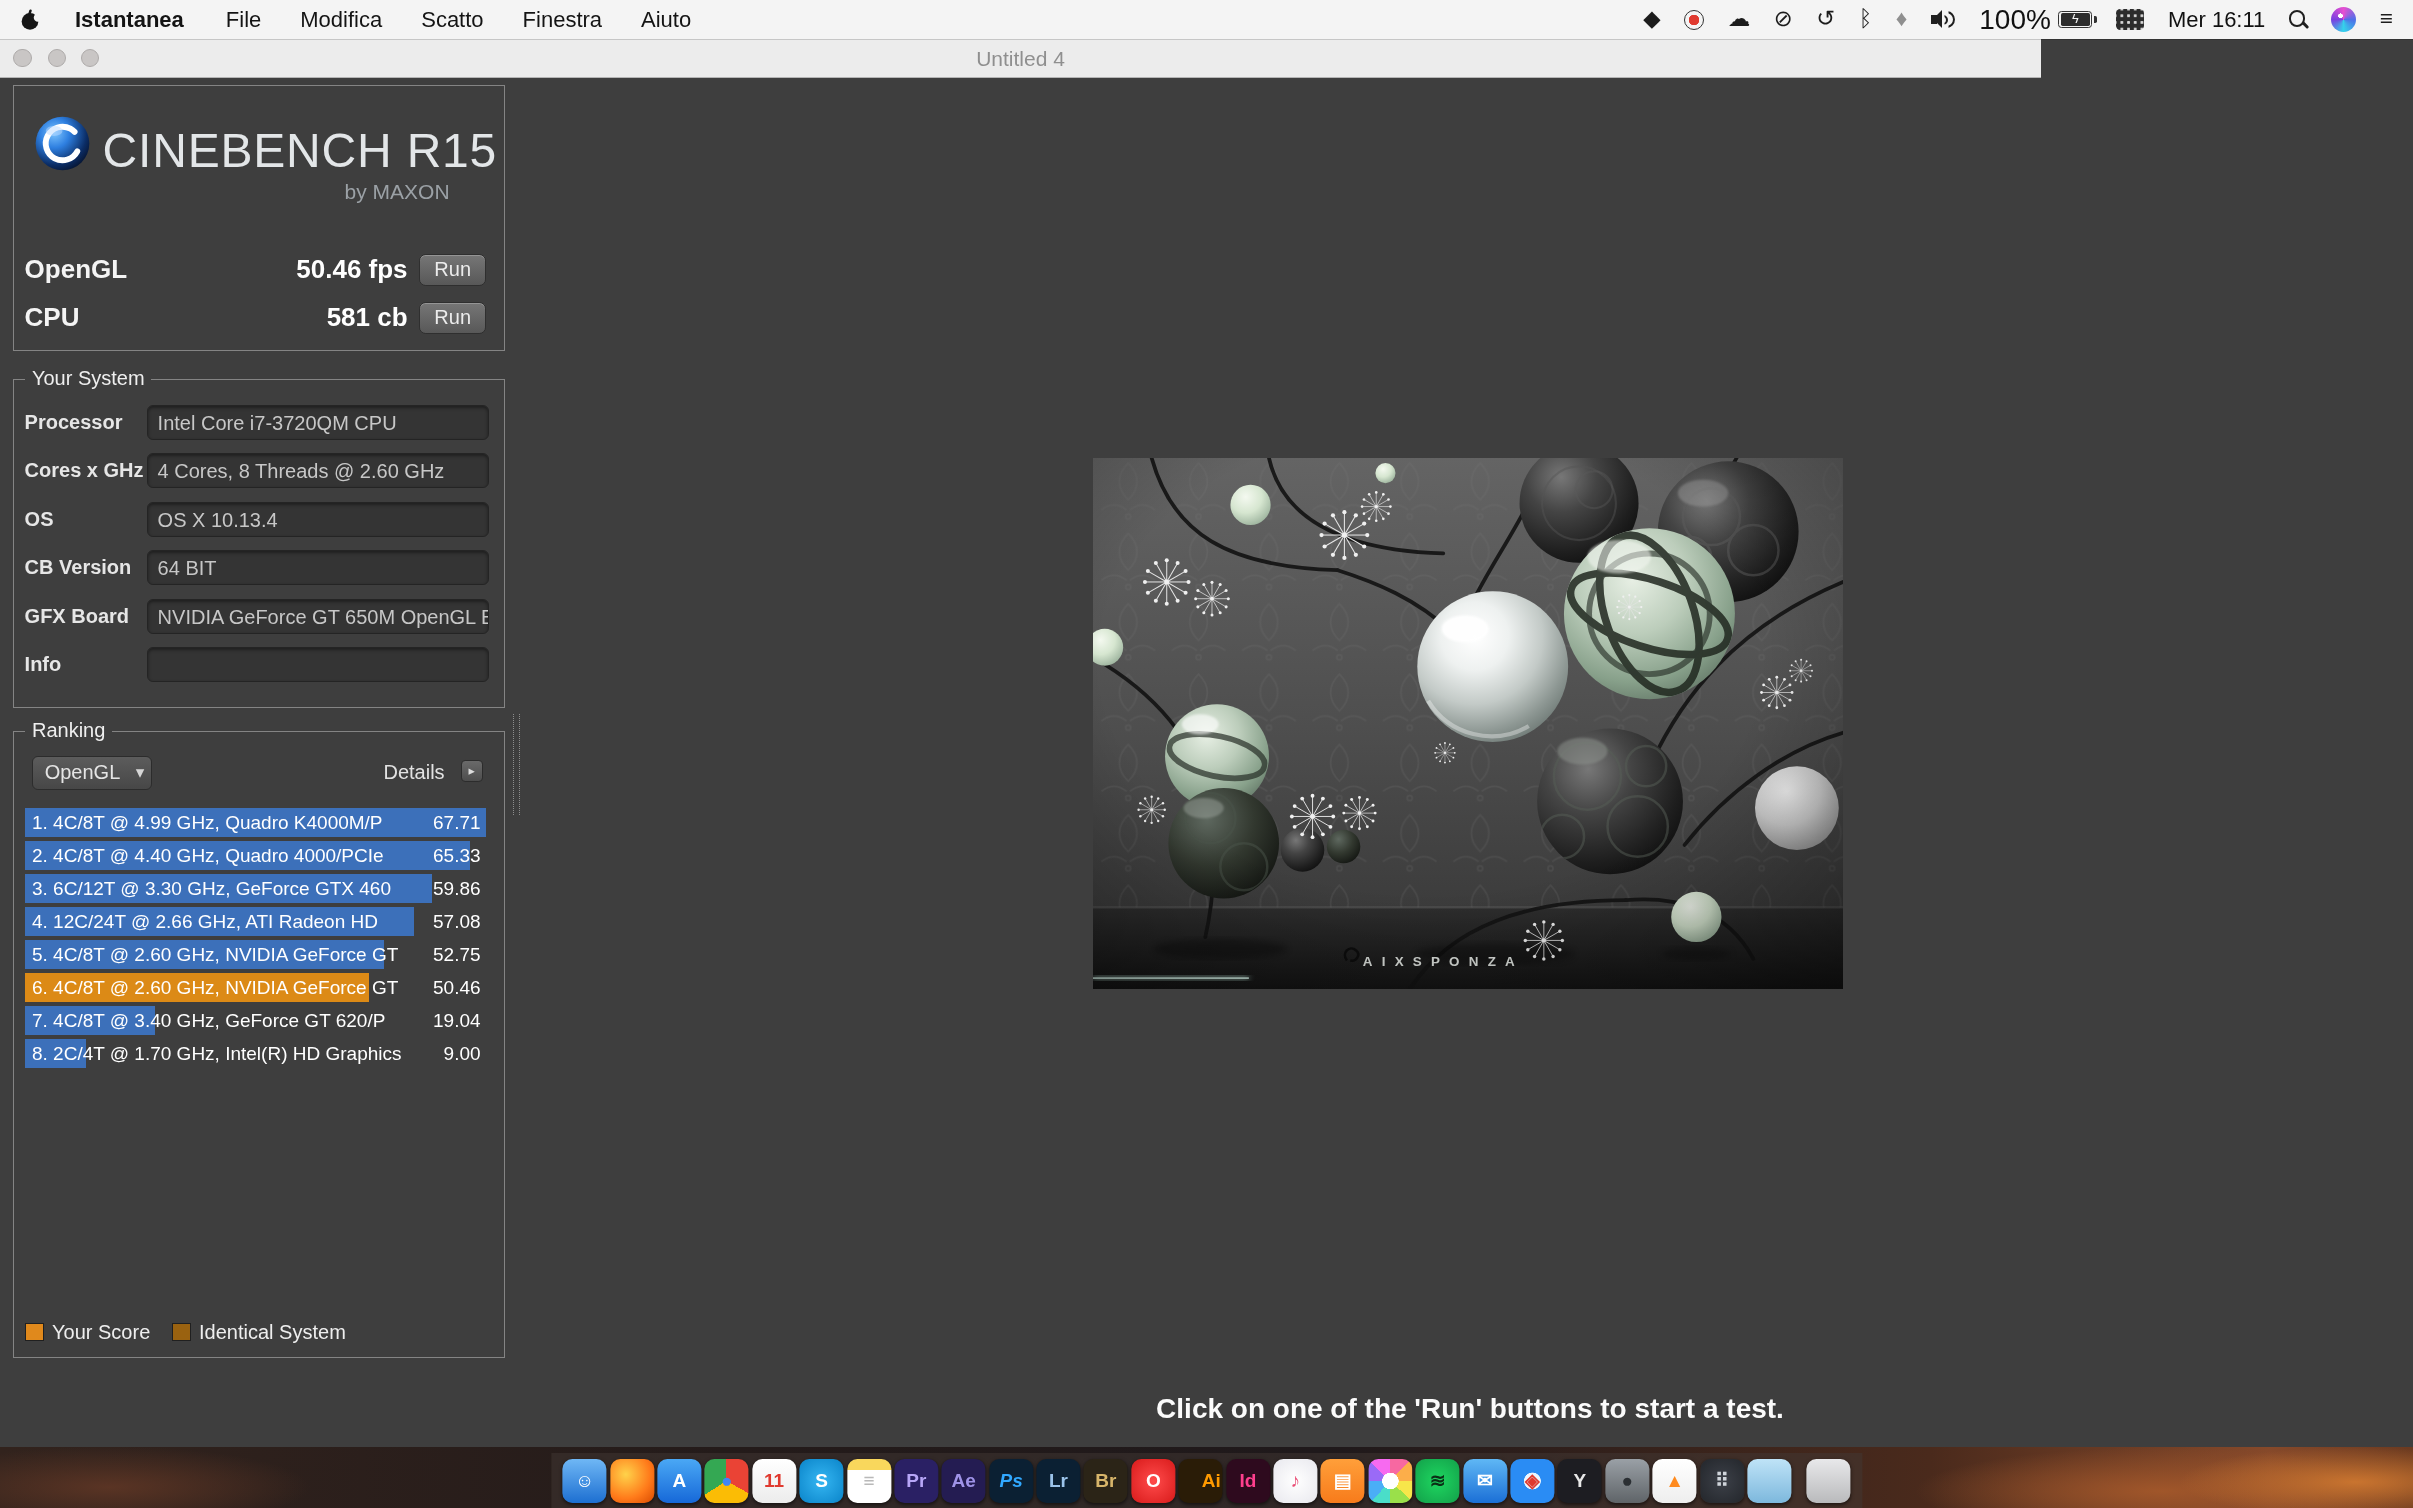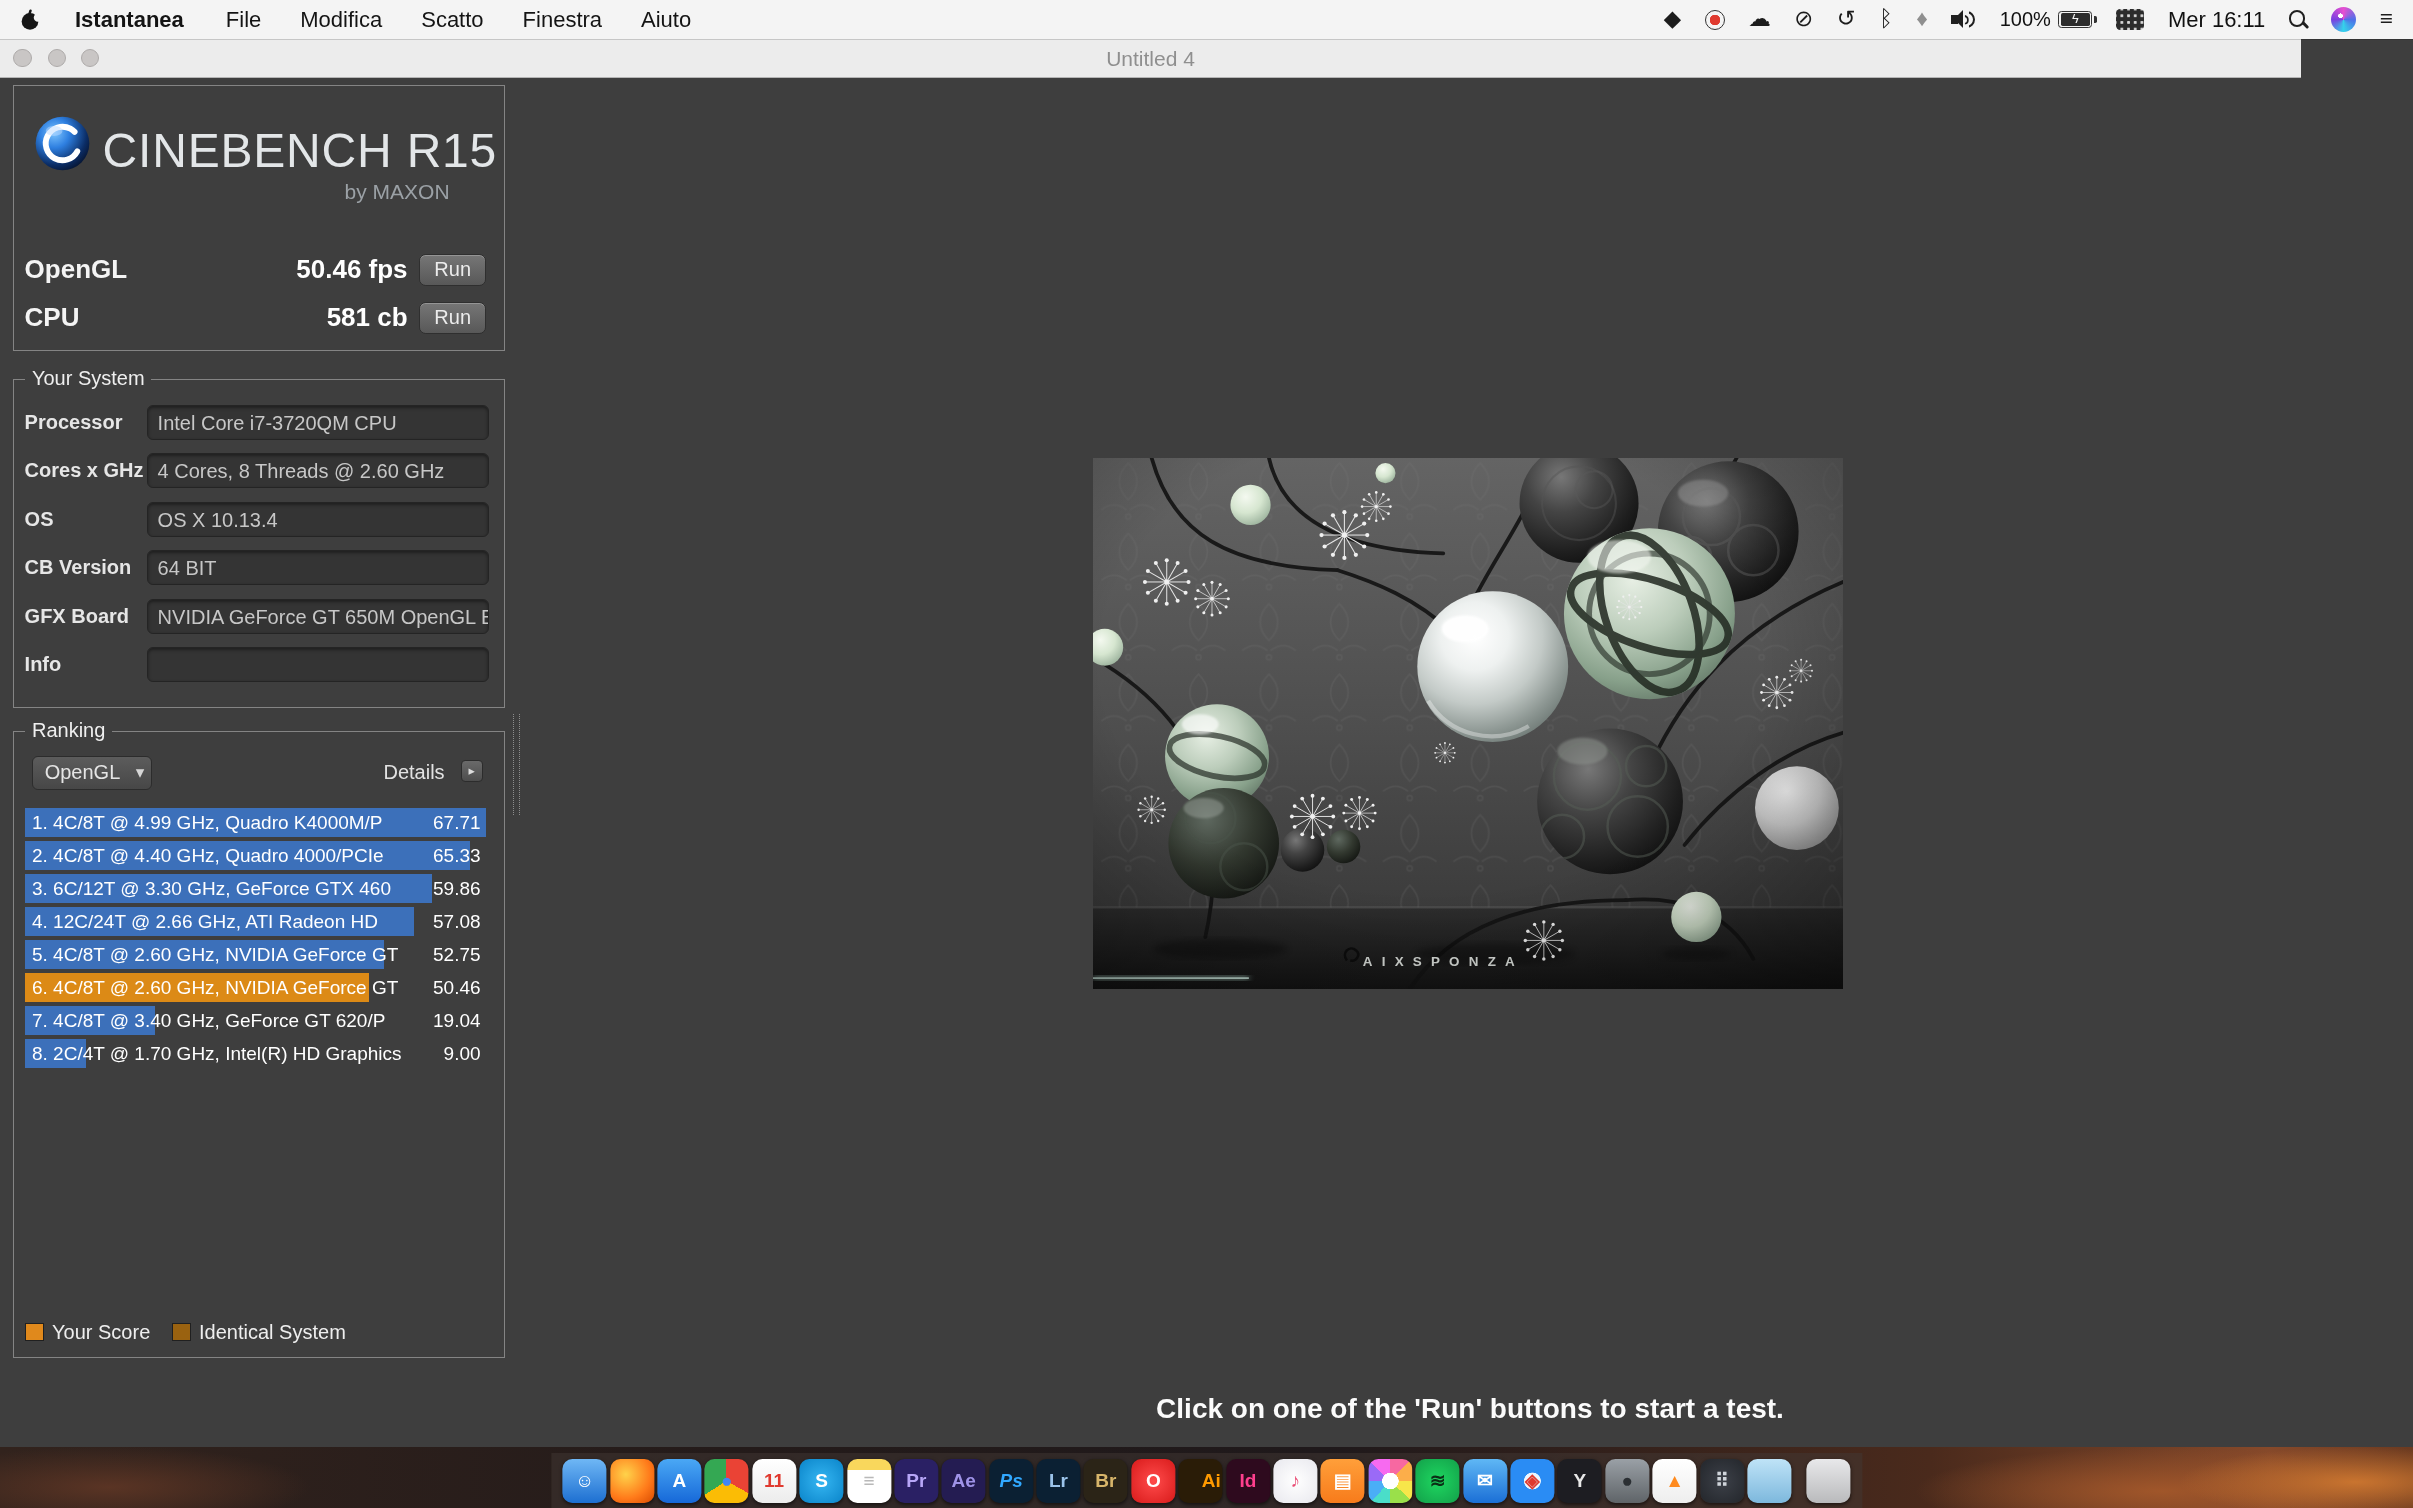--- a/index.html
+++ b/index.html
@@ -23,40 +23,40 @@
   .spk{position:relative;width:25px;height:20px;display:inline-block}
   .spk i{position:absolute;display:block}
   .spk .cone{left:0;top:5.9px;width:6.7px;height:8.4px;background:#1f1f1f}
   .spk .tri{left:2.5px;top:0.8px;width:0;height:0;border-top:9.2px solid transparent;
             border-bottom:9.2px solid transparent;border-right:9.2px solid #1f1f1f}
   .spk .w1{right:7.5px;top:5px;width:10px;height:10px;border:2.5px solid #1f1f1f;border-radius:50%;
            clip-path:inset(0 0 0 62%)}
   .spk .w2{right:0.8px;top:1.7px;width:17px;height:17px;border:2.5px solid #1f1f1f;border-radius:50%;
            clip-path:inset(0 0 0 62%)}
   .batt-wrap{display:inline-flex;align-items:center;gap:7.5px}
-  .batt-label{font-size:20px;color:#111}
+  .batt-label{font-size:28px;color:#111}
   .batt{position:relative;width:34px;height:17.6px;border:1.7px solid #333;border-radius:3.4px}
   .batt i{position:absolute;font-style:normal}
   .batt .fill{left:1.7px;top:1.7px;right:1.7px;bottom:1.7px;background:#2d2d2d;border-radius:1.7px}
   .batt .bolt{left:0;right:0;top:0;bottom:0;color:#f3f3f3;font-size:12.6px;line-height:14.2px;text-align:center}
   .batt .nub{right:-5.9px;top:4.2px;width:3.4px;height:7.5px;background:#333;border-radius:0 1.7px 1.7px 0}
   .kbd{width:28.5px;height:21px;border-radius:4.2px;background:#2c2c2c;
        background-image:radial-gradient(#d6d6d6 1.3px,transparent 1.6px);
        background-size:6.7px 6.7px;background-position:2.5px 3.4px}
   .mag{position:relative;width:19px;height:19px;display:inline-block}
   .mag::before{content:"";position:absolute;left:0;top:0;width:12.6px;height:12.6px;
                border:2.5px solid #1f1f1f;border-radius:50%}
   .mag::after{content:"";position:absolute;right:0.8px;bottom:0;width:3.4px;height:8.4px;background:#1f1f1f;
               border-radius:1.7px;transform:rotate(-45deg)}
   .siri{width:25px;height:25px;border-radius:50%;
         background:radial-gradient(circle at 38% 35%,#ffffff 0 10%,rgba(255,255,255,0) 11%),
         conic-gradient(#e84fd0,#4f6fe8,#34d2eb,#7a3fe0,#e84fd0)}
 
   
-  #titlebar{position:absolute;left:0;top:39px;width:2301px;height:39px;background:#ececec;
+  #titlebar{position:absolute;left:0;top:39px;width:2041px;height:39px;background:#ececec;
             border-bottom:0.8px solid #b5b5b5;z-index:30}
   .light{position:absolute;top:10px;width:18.4px;height:18.4px;border-radius:50%;
          background:#c9c6c5;border:0.8px solid #aeabaa}
   .win-title{position:absolute;left:0;right:0;top:0;height:39px;line-height:39px;text-align:center;
              font-size:21px;color:#8f8f8f}
 
   
   .panel{position:absolute;border:0.8px solid #848484}
   .box-legend{position:absolute;top:-13.4px;left:11.7px;background:#3e3e3e;padding:0 6.7px;
               font-size:20px;color:#efefef}

